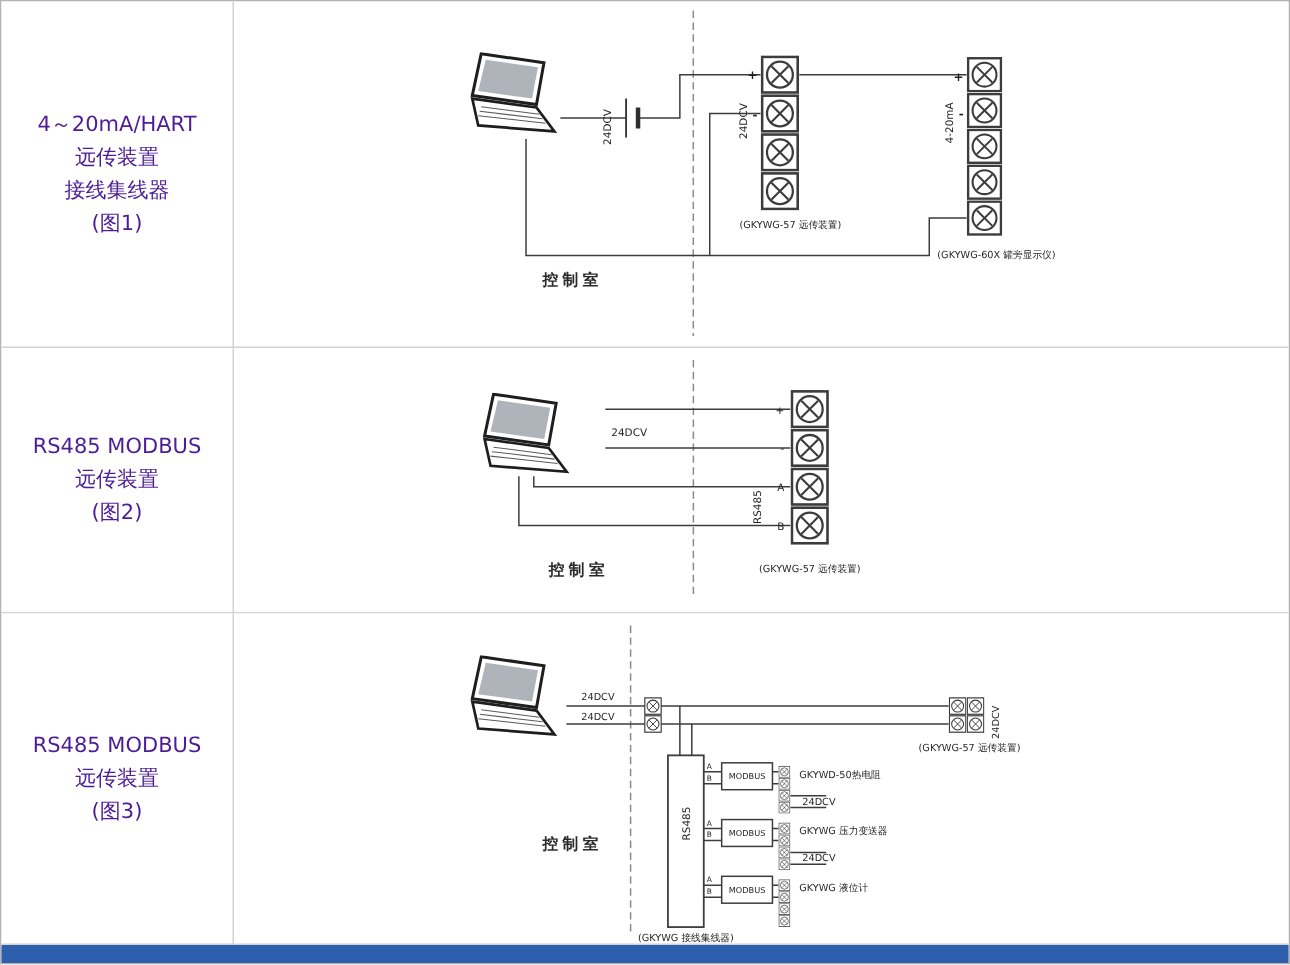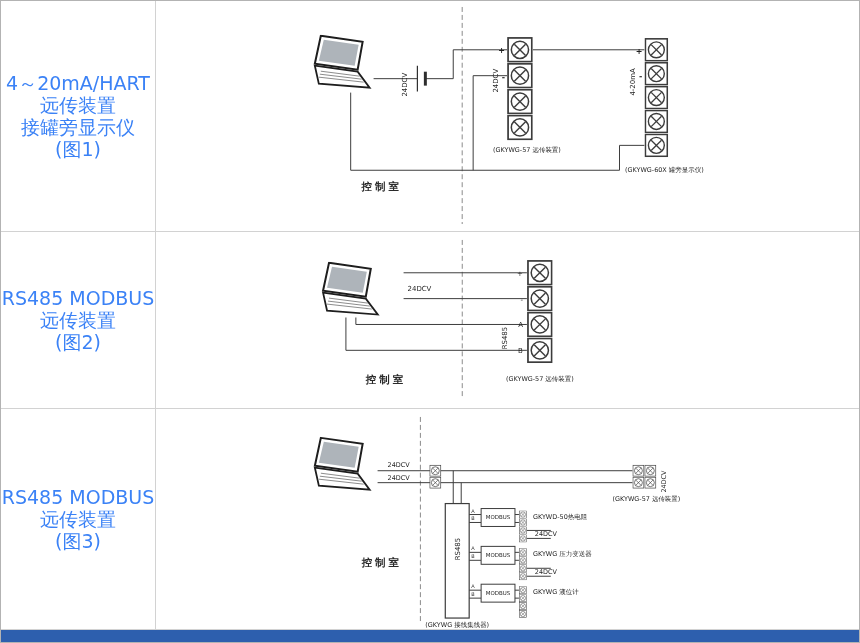--- a/index.html
+++ b/index.html
@@ -2,21 +2,21 @@
 <html><head>
 <meta charset="utf-8">
 <style>
   *{margin:0;padding:0;box-sizing:border-box}
   html,body{background:#e9e9e9}
   body{width:860px;height:643px;font-family:"DejaVu Sans","Liberation Sans",sans-serif;overflow:hidden}
   .frame{width:860px;height:643px;border:1px solid #b3b3b3;background:#fff;
          display:grid;grid-template-columns:155px 1fr;grid-template-rows:231px 177px 221px 12px}
   .label-cell{border-right:1px solid #d2d2d2;border-bottom:1px solid #d2d2d2;
               display:flex;flex-direction:column;justify-content:center;align-items:center;gap:3px;background:#fff}
-  .label-line{font-size:19px;color:#3b82f6;line-height:19px;text-align:right}
+  .label-line{font-size:14px;color:#4c1d95;line-height:19px;text-align:right}
   .diagram-cell{border-bottom:1px solid #d2d2d2;position:relative;background:#fff}
   svg.diagram{display:block;width:100%;height:100%}
   .bottombar{grid-column:1 / span 2}
   .wire{fill:none;stroke:#3c3c3c;stroke-width:1}
   .dashed{fill:none;stroke:#8a8a8a;stroke-width:1;stroke-dasharray:5 3}
   .plate-thin{stroke:#2e2e2e;stroke-width:1.2}
   .plate-thick{stroke:#2e2e2e;stroke-width:3}
   .box{fill:#fff;stroke:#3c3c3c;stroke-width:1}
   .busbox{fill:#fff;stroke:#3c3c3c;stroke-width:1.2}
   svg text{fill:#1f1f1f;font-family:"DejaVu Sans","Liberation Sans",sans-serif}
@@ -48,21 +48,21 @@
       <line x1="17.2" y1="6.8" x2="6.8" y2="17.2" stroke="#3c3c3c" stroke-width="1.3"></line>
     </symbol>
   </defs>
 </svg>
 
 <div class="frame">
 
   <div class="label-cell">
     <div class="label-line">4～20mA/HART</div>
     <div class="label-line">远传装置</div>
-    <div class="label-line">接罐旁显示仪</div>
+    <div class="label-line">接线集线器</div>
     <div class="label-line">(图1)</div>
   </div>
 
   <div class="diagram-cell">
     <svg class="diagram" viewBox="0 0 705 231">
       <line class="dashed" x1="307" y1="6" x2="307" y2="224"></line>
       <use href="#laptop" x="150" y="34" width="70" height="62"></use>
 
       <g>
         <path class="wire" d="M218 78 H262"></path>

